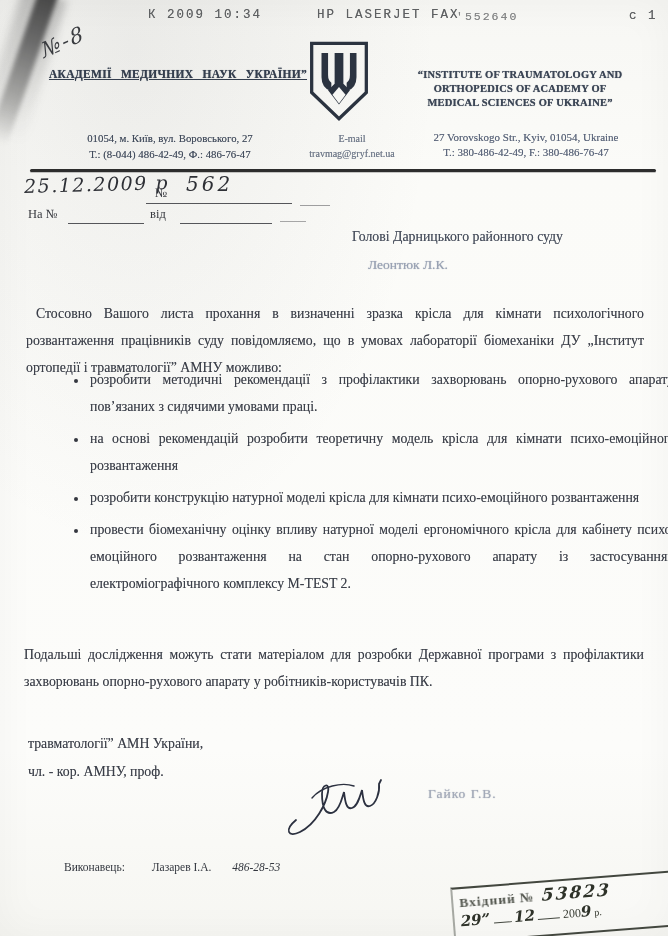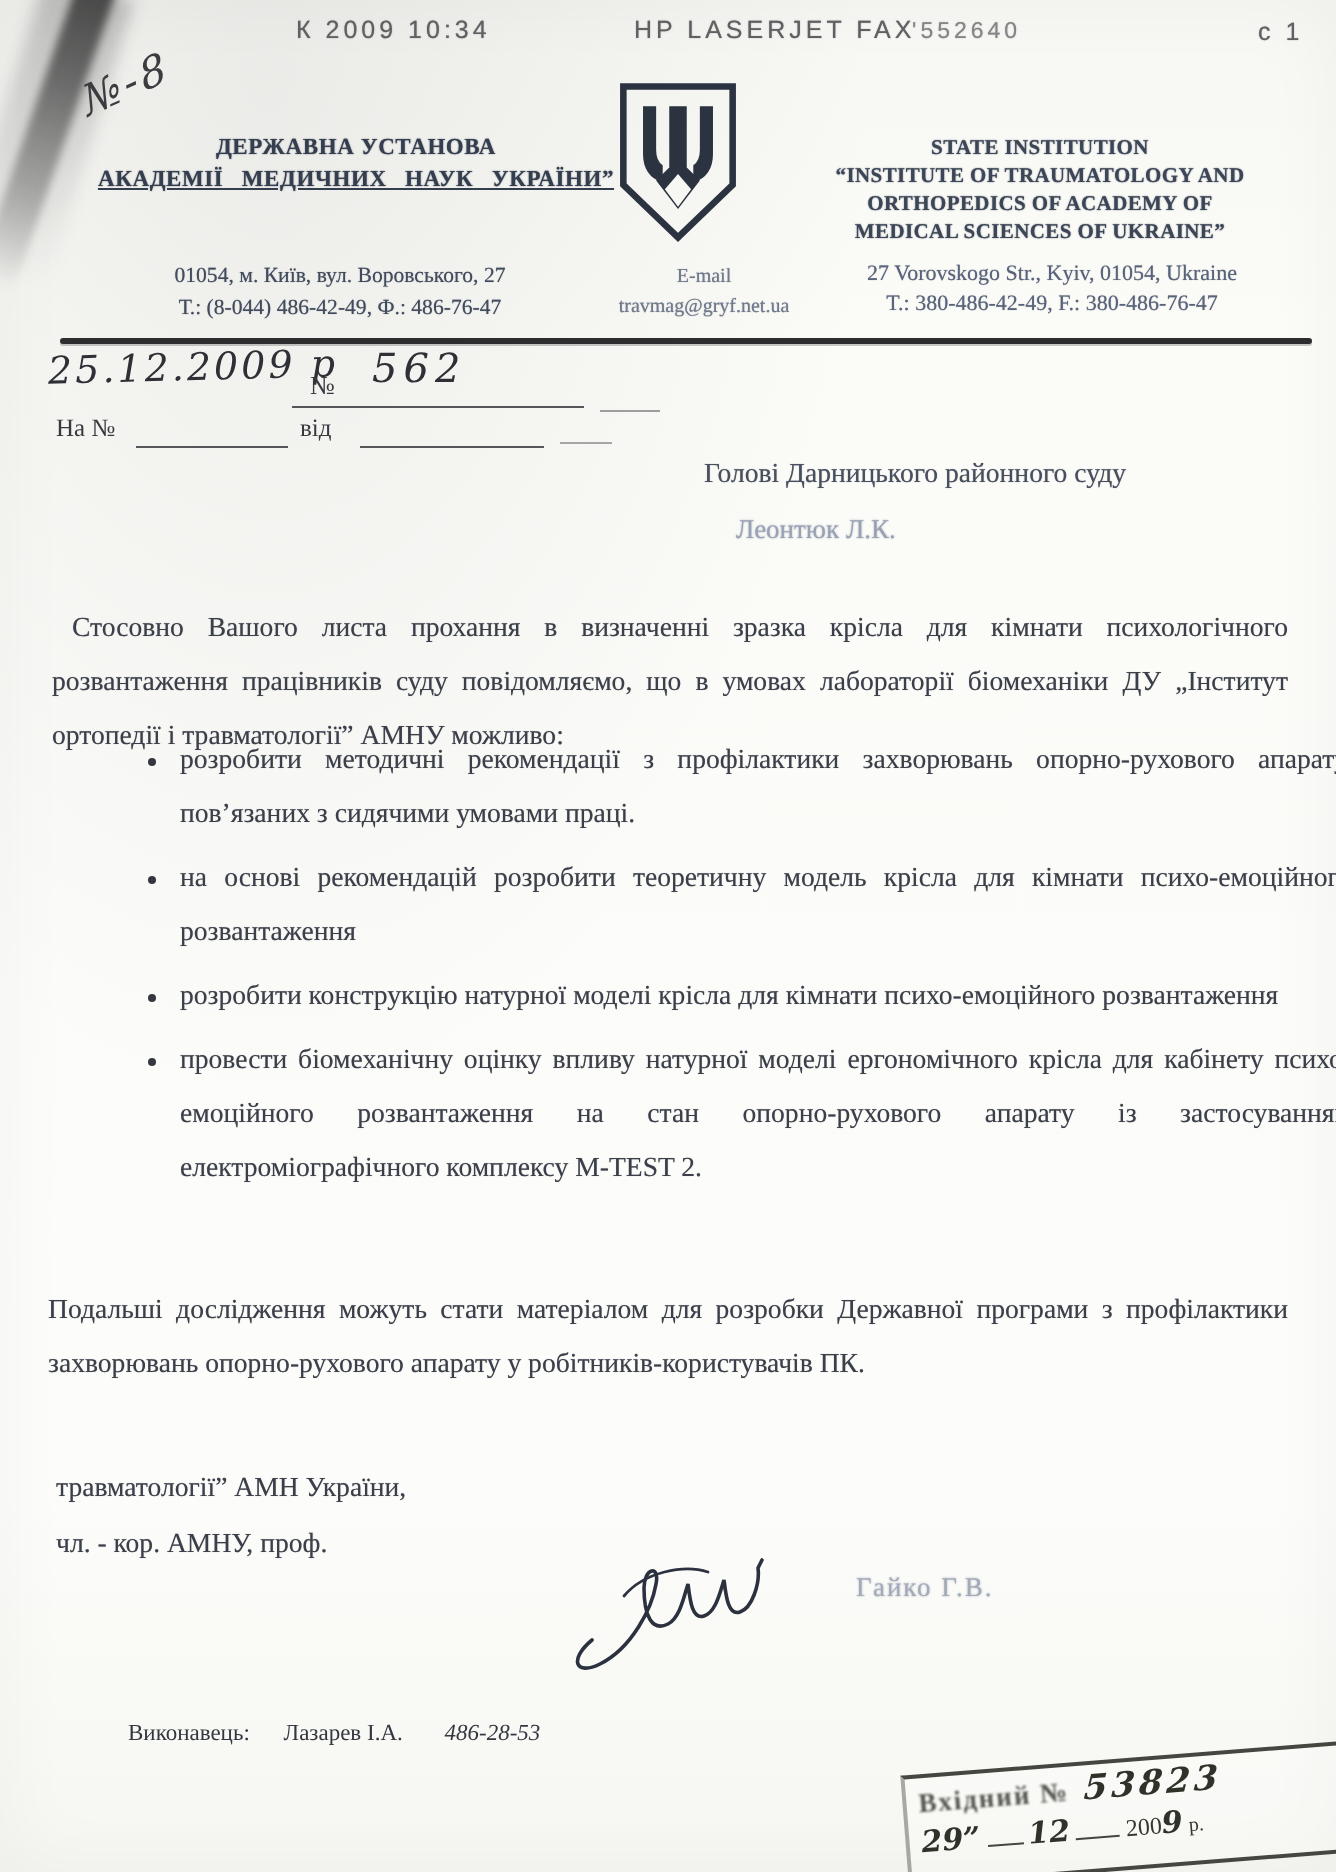--- a/index.html
+++ b/index.html
@@ -26,21 +26,21 @@
     opacity:.85;
   }
   .scan-streak2{
     position:absolute;top:-10px;left:0px;width:46px;height:150px;
     background:linear-gradient(180deg,rgba(90,90,90,.35),rgba(200,200,196,0));
     transform:rotate(17deg);filter:blur(4px);
   }
 
   
   .fax{
-    font-family:Liberation Sans, sans-serif;
+    font-family:Liberation Mono, monospace;
     font-size:12.5px;color:#5e6062;letter-spacing:2px;white-space:nowrap;
     text-shadow:0 0 .6px rgba(94,96,98,.7);
     padding-left:20px;
   }
   .fx1{top:8px;left:128px;}
   .fx2{top:8px;left:297px;}
   .fx3{top:10px;left:436px;font-size:11.5px;opacity:.75;}
   .fx4{top:9px;left:609px;}
 
   .hand{font-family:"DejaVu Serif",serif;font-style:italic;color:#2e3036;}
@@ -91,21 +91,21 @@
   .blist li::marker{color:#34373f;font-size:12px;}
   .closing{top:627px;left:24px;width:620px;}
 
   
   .sig-block{top:730px;left:28px;width:270px;font-size:13.8px;line-height:27.5px;color:#3b3f49;text-shadow:0 0 .4px rgba(59,63,73,.5);}
   .sig-scribble{top:768px;left:282px;}
   .sig-name{top:786px;left:428px;font-size:13.5px;color:#a3aab8;letter-spacing:1px;text-shadow:0 0 1.1px rgba(163,170,184,.95);}
 
   
   .footer{top:861px;left:64px;font-size:11.5px;color:#33373f;}
-  .footer .gap1{margin-left:14px;}
+  .footer .gap1{margin-left:24px;}
   .footer .gap2{margin-left:18px;font-style:italic;}
 
   
   .stamp{
     top:879px;left:452px;width:208px;height:50px;
     border:2px solid #43473f;border-left-color:rgba(67,71,63,.45);
     transform:rotate(-4.5deg);
     color:#34382f;padding:2px 6px 0 6px;
     background:rgba(255,255,255,.25);
   }
@@ -125,34 +125,32 @@
   <div class="scan-streak"></div>
 
   <span class="abs fax fx1">К 2009 10:34</span>
   <span class="abs fax fx2">HP LASERJET FAX</span>
   <span class="abs fax fx3">'552640</span>
   <span class="abs fax fx4">с 1</span>
 
   <div class="abs hand hand-mark">№-8</div>
 
   <div class="abs lh lh-left">
-    <div>ДЕРЖАВНА УСТАНОВА</div>
     <div class="l3">АКАДЕМІЇ МЕДИЧНИХ НАУК УКРАЇНИ”</div>
   </div>
 
   <svg class="abs emblem" width="66" height="94" viewBox="0 0 60 86">
     <path d="M5 3 H55 V48 L30 72 L5 48 Z" fill="none" stroke="#2b3340" stroke-width="3"></path>
     <path d="M14 12 v22 q0 10 9 13 l0 -8 q-3 -2 -3 -7 v-20 z" fill="#2b3340"></path>
     <path d="M46 12 v22 q0 10 -9 13 l0 -8 q3 -2 3 -7 v-20 z" fill="#2b3340"></path>
     <path d="M26 12 h8 v28 l6 6 -10 13 -10 -13 6 -6 z" fill="#2b3340"></path>
     <path d="M30 43 l6 7 -6 8 -6 -8 z" fill="#f7f7f4"></path>
   </svg>
 
   <div class="abs lh lh-right">
-    <div>STATE INSTITUTION</div>
     <div>“INSTITUTE OF TRAUMATOLOGY AND</div>
     <div>ORTHOPEDICS OF ACADEMY OF</div>
     <div>MEDICAL SCIENCES OF UKRAINE”</div>
   </div>
 
   <div class="abs contact c-left">
     <div>01054, м. Київ, вул. Воровського, 27</div>
     <div>Т.: (8-044) 486-42-49, Ф.: 486-76-47</div>
   </div>
   <div class="abs contact c-mid">

